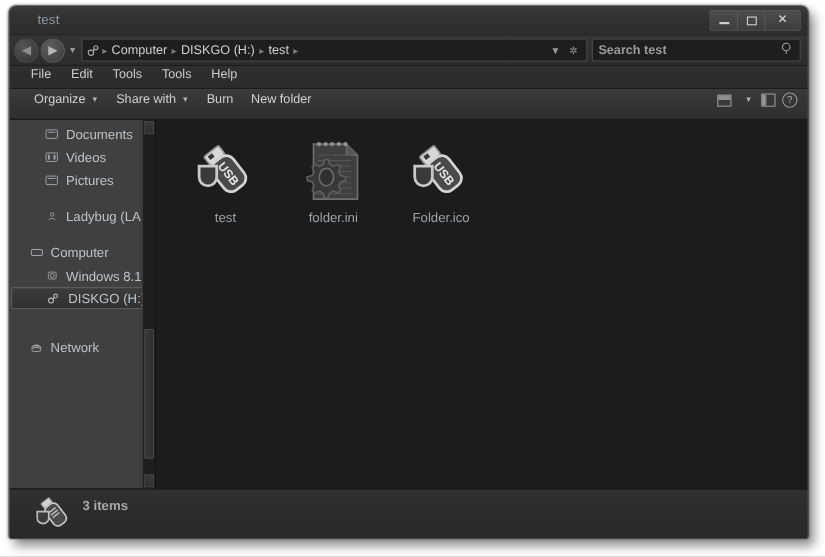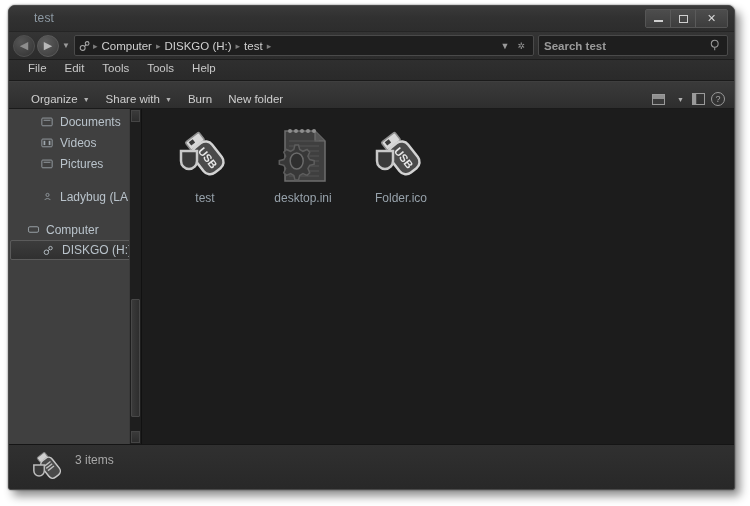--- a/index.html
+++ b/index.html
@@ -98,21 +98,21 @@
     background: linear-gradient(to bottom,#2f2f2f,#2a2a2a);
     display: flex; align-items: flex-start;
     padding-left: 10px;
     border-bottom: 1px solid #1b1b1b;
   }
   .menubar .mi { font-size: 11.5px; color: #c9c9c9; padding: 2px 9px; }
   
   .toolbar {
     height: 28px; flex: 0 0 28px;
     background: linear-gradient(to bottom,#3a3a3a,#2e2e2e);
-    display: flex; align-items: flex-end;
+    display: flex; align-items: flex-start;
     padding: 0 6px 0 14px;
     border-bottom: 1px solid #1a1a1a;
     border-top: 1px solid #3f3f3f;
   }
   .tb-item { font-size: 11.5px; color: #cfcfcf; padding: 3px 8px; display:flex; align-items:center; }
   .caret { font-size: 7px; color: #b0b0b0; margin-left: 5px; }
   .tb-spacer { flex: 1 1 auto; }
   .tb-ico { width: 20px; height: 18px; display:flex; align-items:center; justify-content:center; color:#9c9c9c; }
   .viewicon { width:13px;height:11px;border:1px solid #9a9a9a;background:linear-gradient(to bottom,#8f8f8f 0 45%, #3a3a3a 45% 100%); }
   .paneicon { width:13px;height:12px;border:1px solid #9a9a9a;display:flex; }
@@ -166,20 +166,21 @@
   }
   .ficon { width: 64px; height: 60px; position: relative; }
   .flabel { margin-top: 6px; font-size: 12px; color: #97a2ab; text-align:center; }
   
   .statusbar {
     height: 45px; flex: 0 0 45px;
     background: linear-gradient(to bottom,#303030,#282828);
     border-top: 1px solid #151515;
     display: flex; align-items: center;
     padding-left: 22px;
+    font-weight: bold;
   }
   .st-ic { width: 38px; height: 38px; margin-right: 6px; }
   .st-txt { font-size: 12px; color: #a8a8a8; align-self: flex-start; margin-top: 8px; }
 </style>
 </head>
 <body>
 
 <div class="window">
 
   <div class="titlebar">
@@ -325,35 +326,53 @@
           <span class="ni-ic">
             <svg viewBox="0 0 14 12" width="13" height="11">
                 <rect x="1.5" y="3" width="11" height="6" rx="1.5" fill="none" stroke="#9fa7ad" stroke-width="1"></rect>
               </svg>
           </span>
           <span>Computer</span>
         </div>
 
 
 
+        <div class="navitem lvl2">
+          <span class="ni-ic">
+            <svg viewBox="0 0 14 12" width="11" height="11">
+                <rect x="2.5" y="2" width="9" height="8" rx="1.5" fill="none" stroke="#9fa7ad" stroke-width="1"></rect>
+                <circle cx="7" cy="6" r="2.3" fill="none" stroke="#9fa7ad" stroke-width="1"></circle>
+              </svg>
+          </span>
+          <span>Windows 8.1</span>
+        </div>
 
         <div class="navitem lvl2 sel">
           <span class="ni-ic">
             <svg viewBox="0 0 16 16" width="12" height="12">
               <circle cx="4.5" cy="11" r="3" fill="none" stroke="#b4bcc2" stroke-width="1.3"></circle>
               <circle cx="10" cy="5.5" r="2.3" fill="none" stroke="#b4bcc2" stroke-width="1.3"></circle>
               <path d="M6.8 9 L9 7" stroke="#b4bcc2" stroke-width="1.3" fill="none"></path>
             </svg>
           </span>
           <span>DISKGO (H:)</span>
         </div>
 
         <div class="navitem spacer"></div>
         <div class="navitem spacer"></div>
 
+        <div class="navitem lvl1">
+          <span class="ni-ic">
+            <svg viewBox="0 0 14 12" width="13" height="11">
+                <path d="M2 7c0-3 9-3 9 0M3 5.5c1-2 6-2 7 0" fill="none" stroke="#9fa7ad" stroke-width="1"></path>
+                <ellipse cx="6.5" cy="8.5" rx="4.5" ry="2" fill="none" stroke="#9fa7ad" stroke-width="1"></ellipse>
+              </svg>
+          </span>
+          <span>Network</span>
+        </div>
       </div>
 
       <div class="navscroll">
         <div class="up"></div>
         <div class="thumb"></div>
         <div class="down"></div>
       </div>
     </div>
 
     <div class="filepane">
@@ -395,21 +414,21 @@
                   <circle cx="31" cy="6" r="2"></circle>
                 <circle cx="37" cy="6" r="2"></circle>
                   <circle cx="43" cy="6" r="2"></circle>
               </g>
               <g transform="translate(10,20)">
                 <path d="M14 0 l3.5 0 1.2 4.5 3.2 1.8 4.2-1.8 2.6 2.6-1.8 4.2 1.8 3.2 4.5 1.2 0 3.5-4.5 1.2-1.8 3.2 1.8 4.2-2.6 2.6-4.2-1.8-3.2 1.8-1.2 4.5-3.5 0-1.2-4.5-3.2-1.8-4.2 1.8-2.6-2.6 1.8-4.2-1.8-3.2-4.5-1.2 0-3.5 4.5-1.2 1.8-3.2-1.8-4.2 2.6-2.6 4.2 1.8 3.2-1.8z" fill="#383838" stroke="#5d5d5d" stroke-width="1.5"></path>
                 <ellipse cx="15.7" cy="16" rx="6.5" ry="8" fill="#2f2f2f" stroke="#6a6a6a" stroke-width="1.5"></ellipse>
               </g>
             </svg>
           </div>
-          <div class="flabel">desktop.ini</div>
+          <div class="flabel">folder.ini</div>
         </div>
 
         <div class="fitem">
           <div class="ficon">
             <svg viewBox="0 0 64 60" width="64" height="60">
               <g transform="rotate(-38 32 30)">
                 <rect x="24" y="8" width="17" height="10" rx="1.5" fill="#d8d8d8" stroke="#8e8e8e" stroke-width="1.5"></rect>
                 <rect x="27" y="10" width="5" height="4" fill="#3a3a3a"></rect>
                 <rect x="21" y="18" width="23" height="32" rx="8" fill="#4a4a4a" stroke="#d3d3d3" stroke-width="2.5"></rect>
                 <text x="32.5" y="38" font-family="Liberation Sans, sans-serif" font-size="11" font-weight="bold" fill="#e8e8e8" text-anchor="middle" transform="rotate(90 32.5 34)">USB</text>

